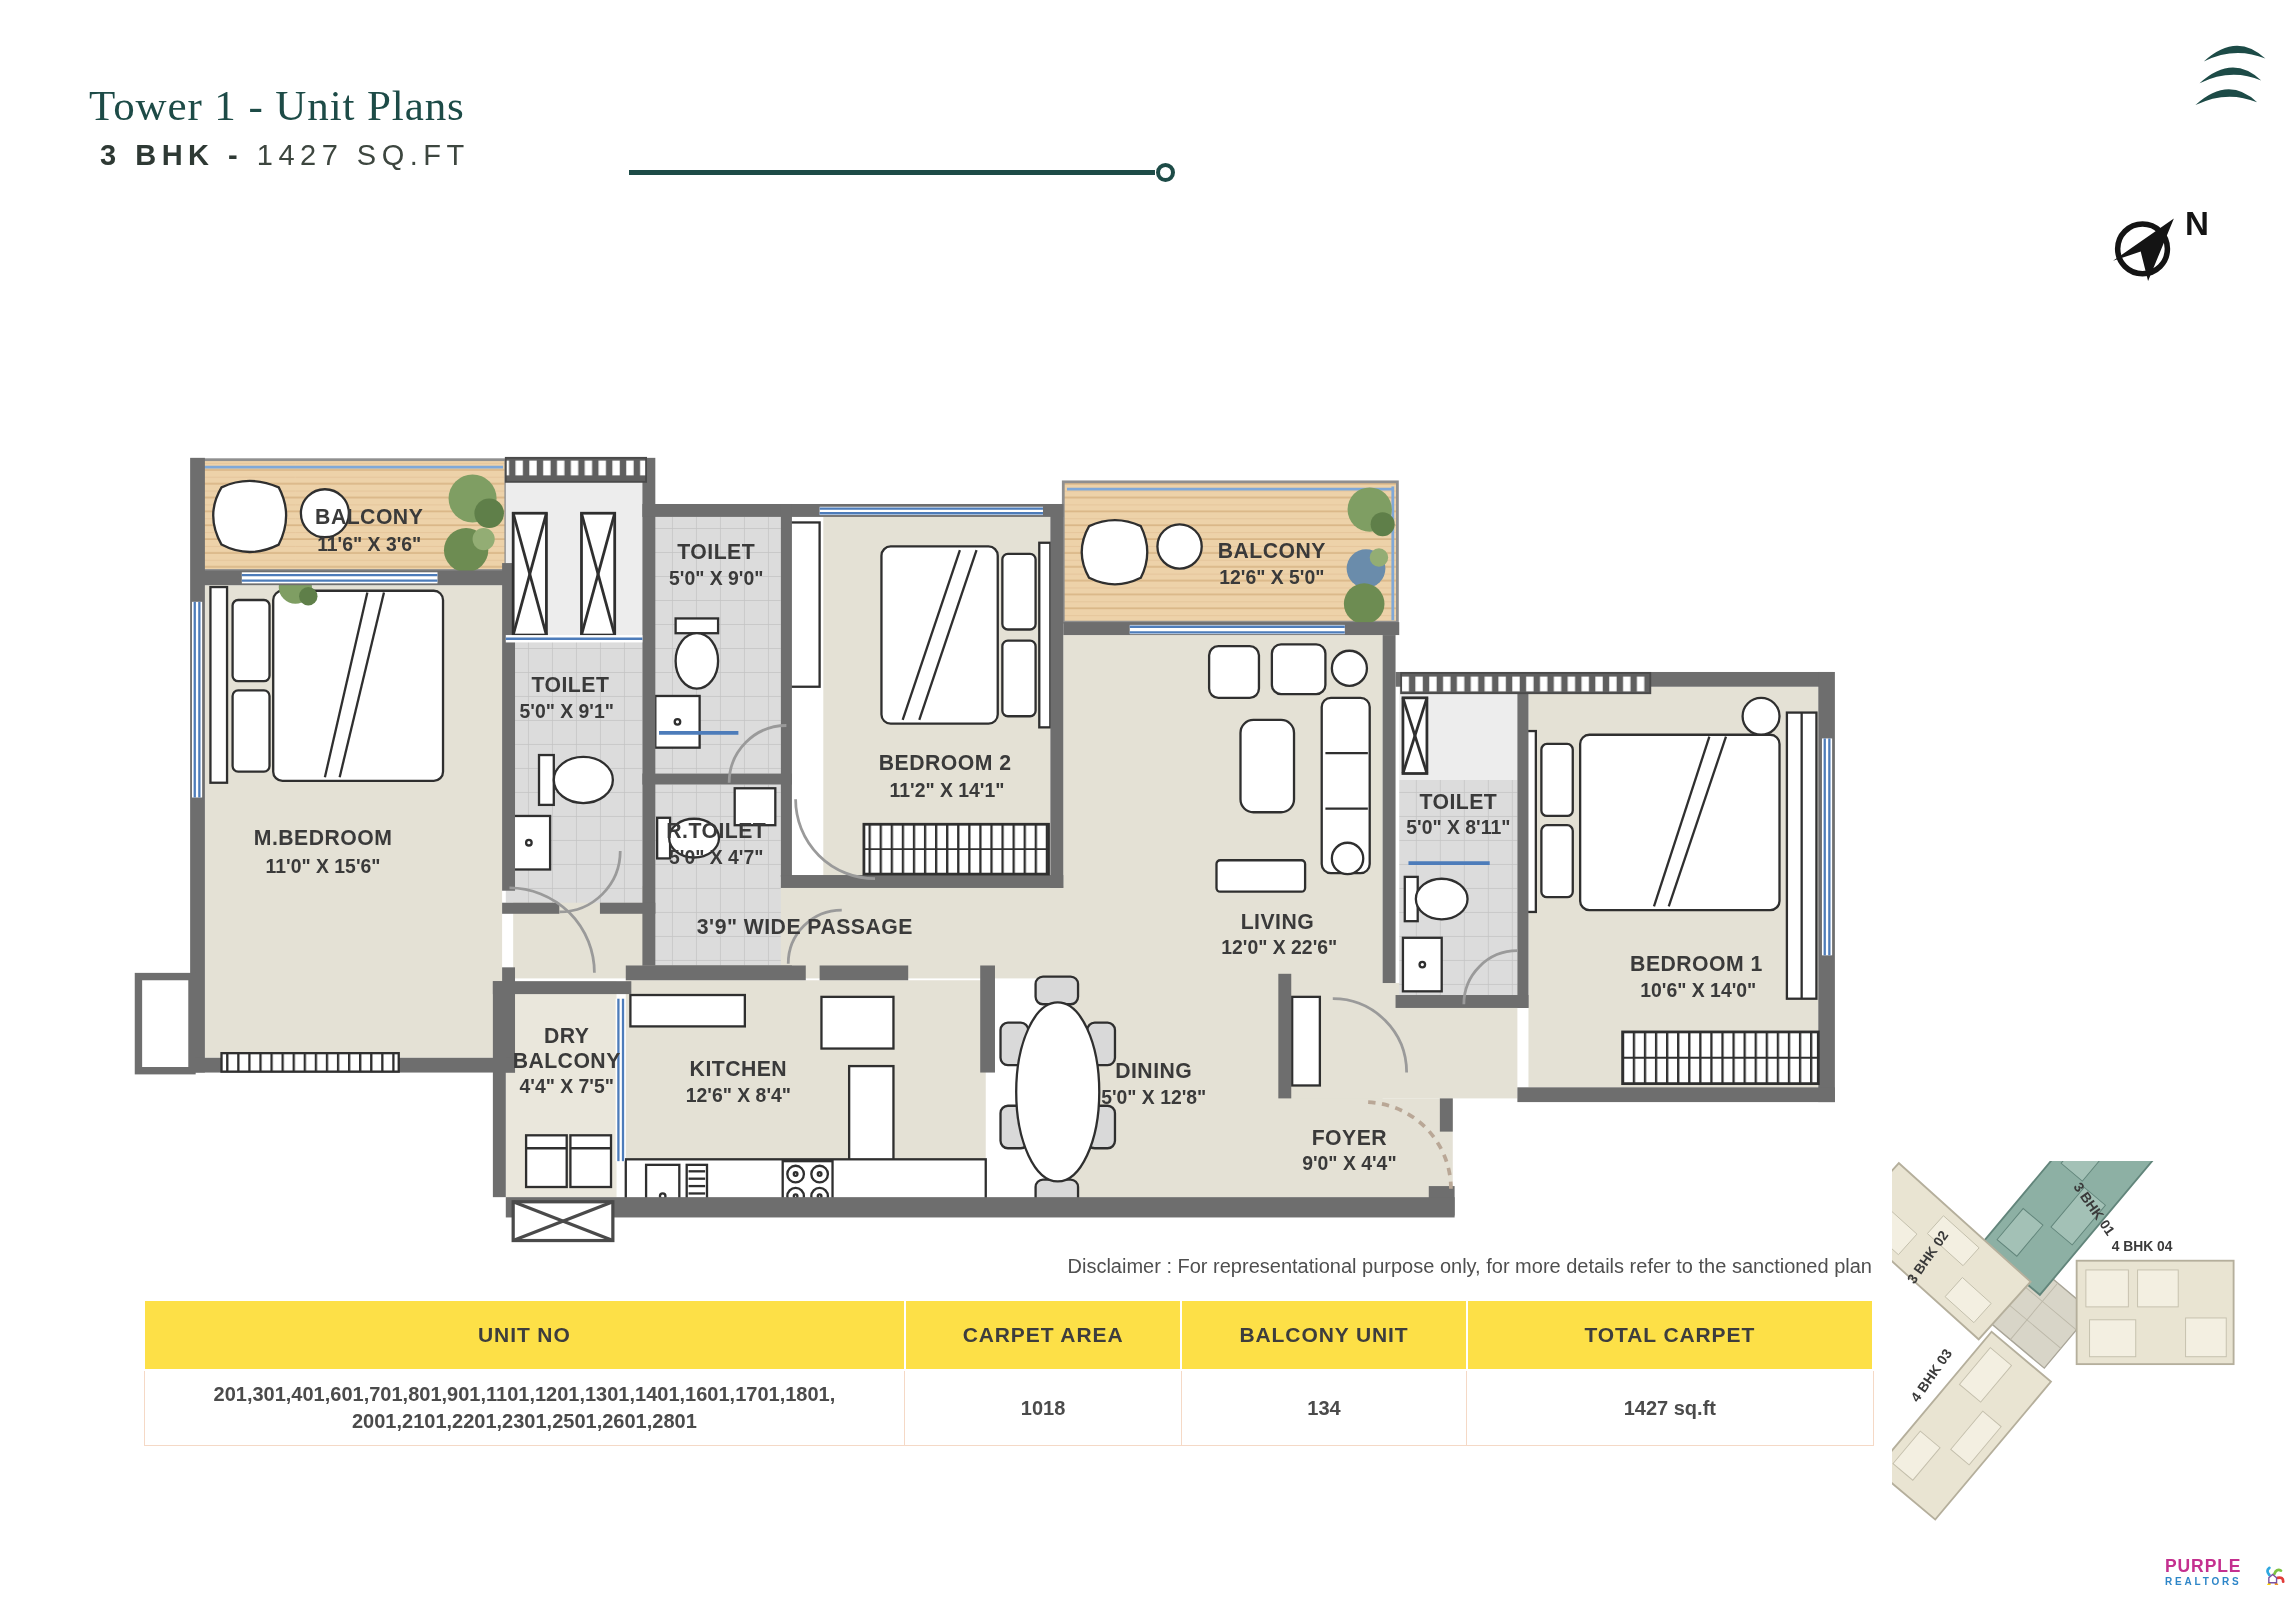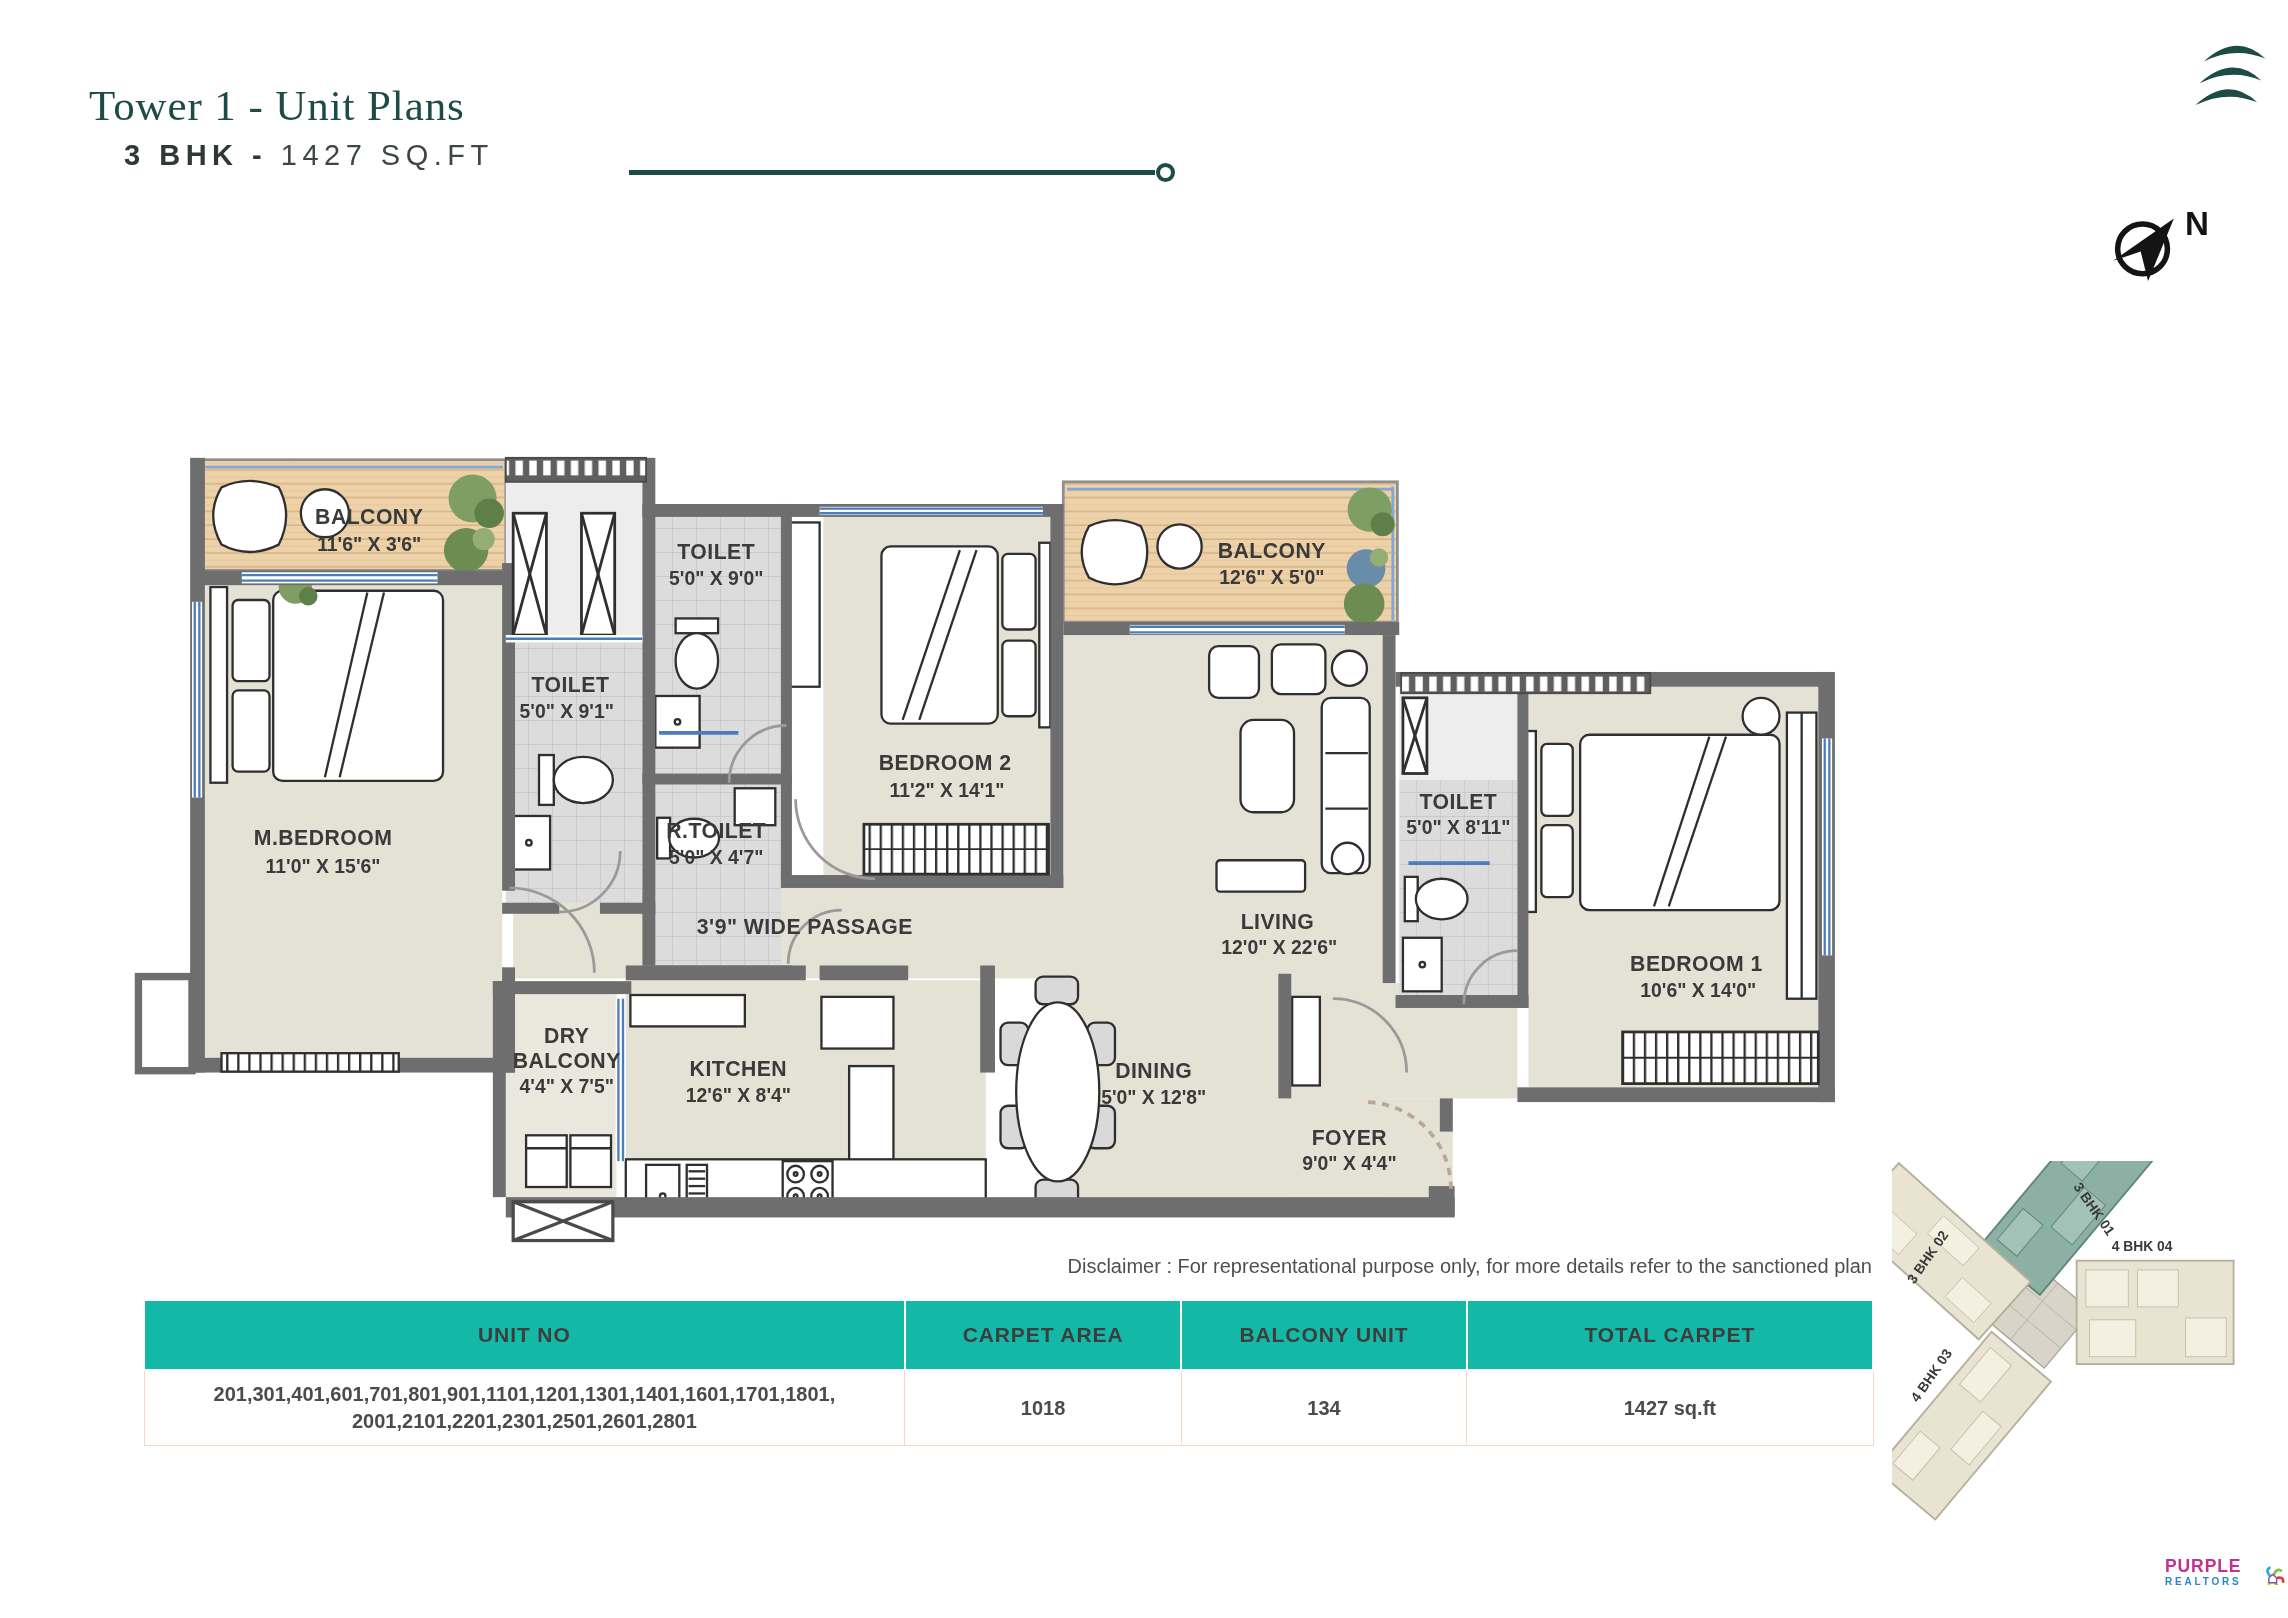--- a/index.html
+++ b/index.html
@@ -5,29 +5,29 @@
   html,body{margin:0;padding:0;background:#ffffff;}
   #page{position:relative;width:2289px;height:1585px;background:#ffffff;overflow:hidden;
         font-family:"Liberation Sans",sans-serif;}
   
   #title{position:absolute;left:89px;top:81px;font-family:"Liberation Serif",serif;
          font-size:43px;color:#1d4b47;letter-spacing:0.9px;}
   #title-line{position:absolute;left:629px;top:170px;width:526px;height:4.6px;background:#1d4b47;}
   #title-ring{position:absolute;left:1156px;top:163px;width:11px;height:11px;border:4.6px solid #1d4b47;
               border-radius:50%;background:#fff;}
   #subtitle{position:absolute;left:100px;top:139px;font-size:29px;color:#343f3a;letter-spacing:5.5px;}
-  #subtitle .b{font-weight:bold;color:#2e3934;margin-left:24px;}
+  #subtitle .b{font-weight:bold;color:#2e3934;}
   #subtitle .r{font-weight:500;color:#3d463f;}
   
   #disclaimer{position:absolute;left:923px;top:1255px;width:949px;text-align:right;
               font-size:20px;color:#4f4f4f;font-weight:500;}
   
   #unit-table{position:absolute;left:143px;top:1299px;width:1731px;border-collapse:collapse;
               font-size:21px;color:#3d3d3d;}
-  #unit-table th{background:#14b8a6;font-weight:bold;letter-spacing:0.9px;height:66px;
+  #unit-table th{background:#fde047;font-weight:bold;letter-spacing:0.9px;height:66px;
                  border:2.8px solid #ffffff;}
   #unit-table td{background:#ffffff;font-weight:bold;color:#4b4b4b;height:72px;text-align:center;
                  border:1.8px solid #f5d9c6;font-size:20px;line-height:1.35;}
   #unit-table .c1{width:44%;} #unit-table .c2{width:16%;margin-left:39px;} #unit-table .c3{width:16.5%;} #unit-table .c4{width:23.5%;}
   
   #brand{position:absolute;left:2165px;top:1558px;width:120px;}
   #brand .row{display:flex;align-items:flex-start;}
   #brand .txt{line-height:1;}
   #brand .purple{font-size:17.5px;font-weight:bold;color:#c4308f;letter-spacing:0.9px;}
   #brand .realtors{font-size:10px;font-weight:bold;color:#2e86c8;letter-spacing:2.8px;margin-top:1.8px;}

